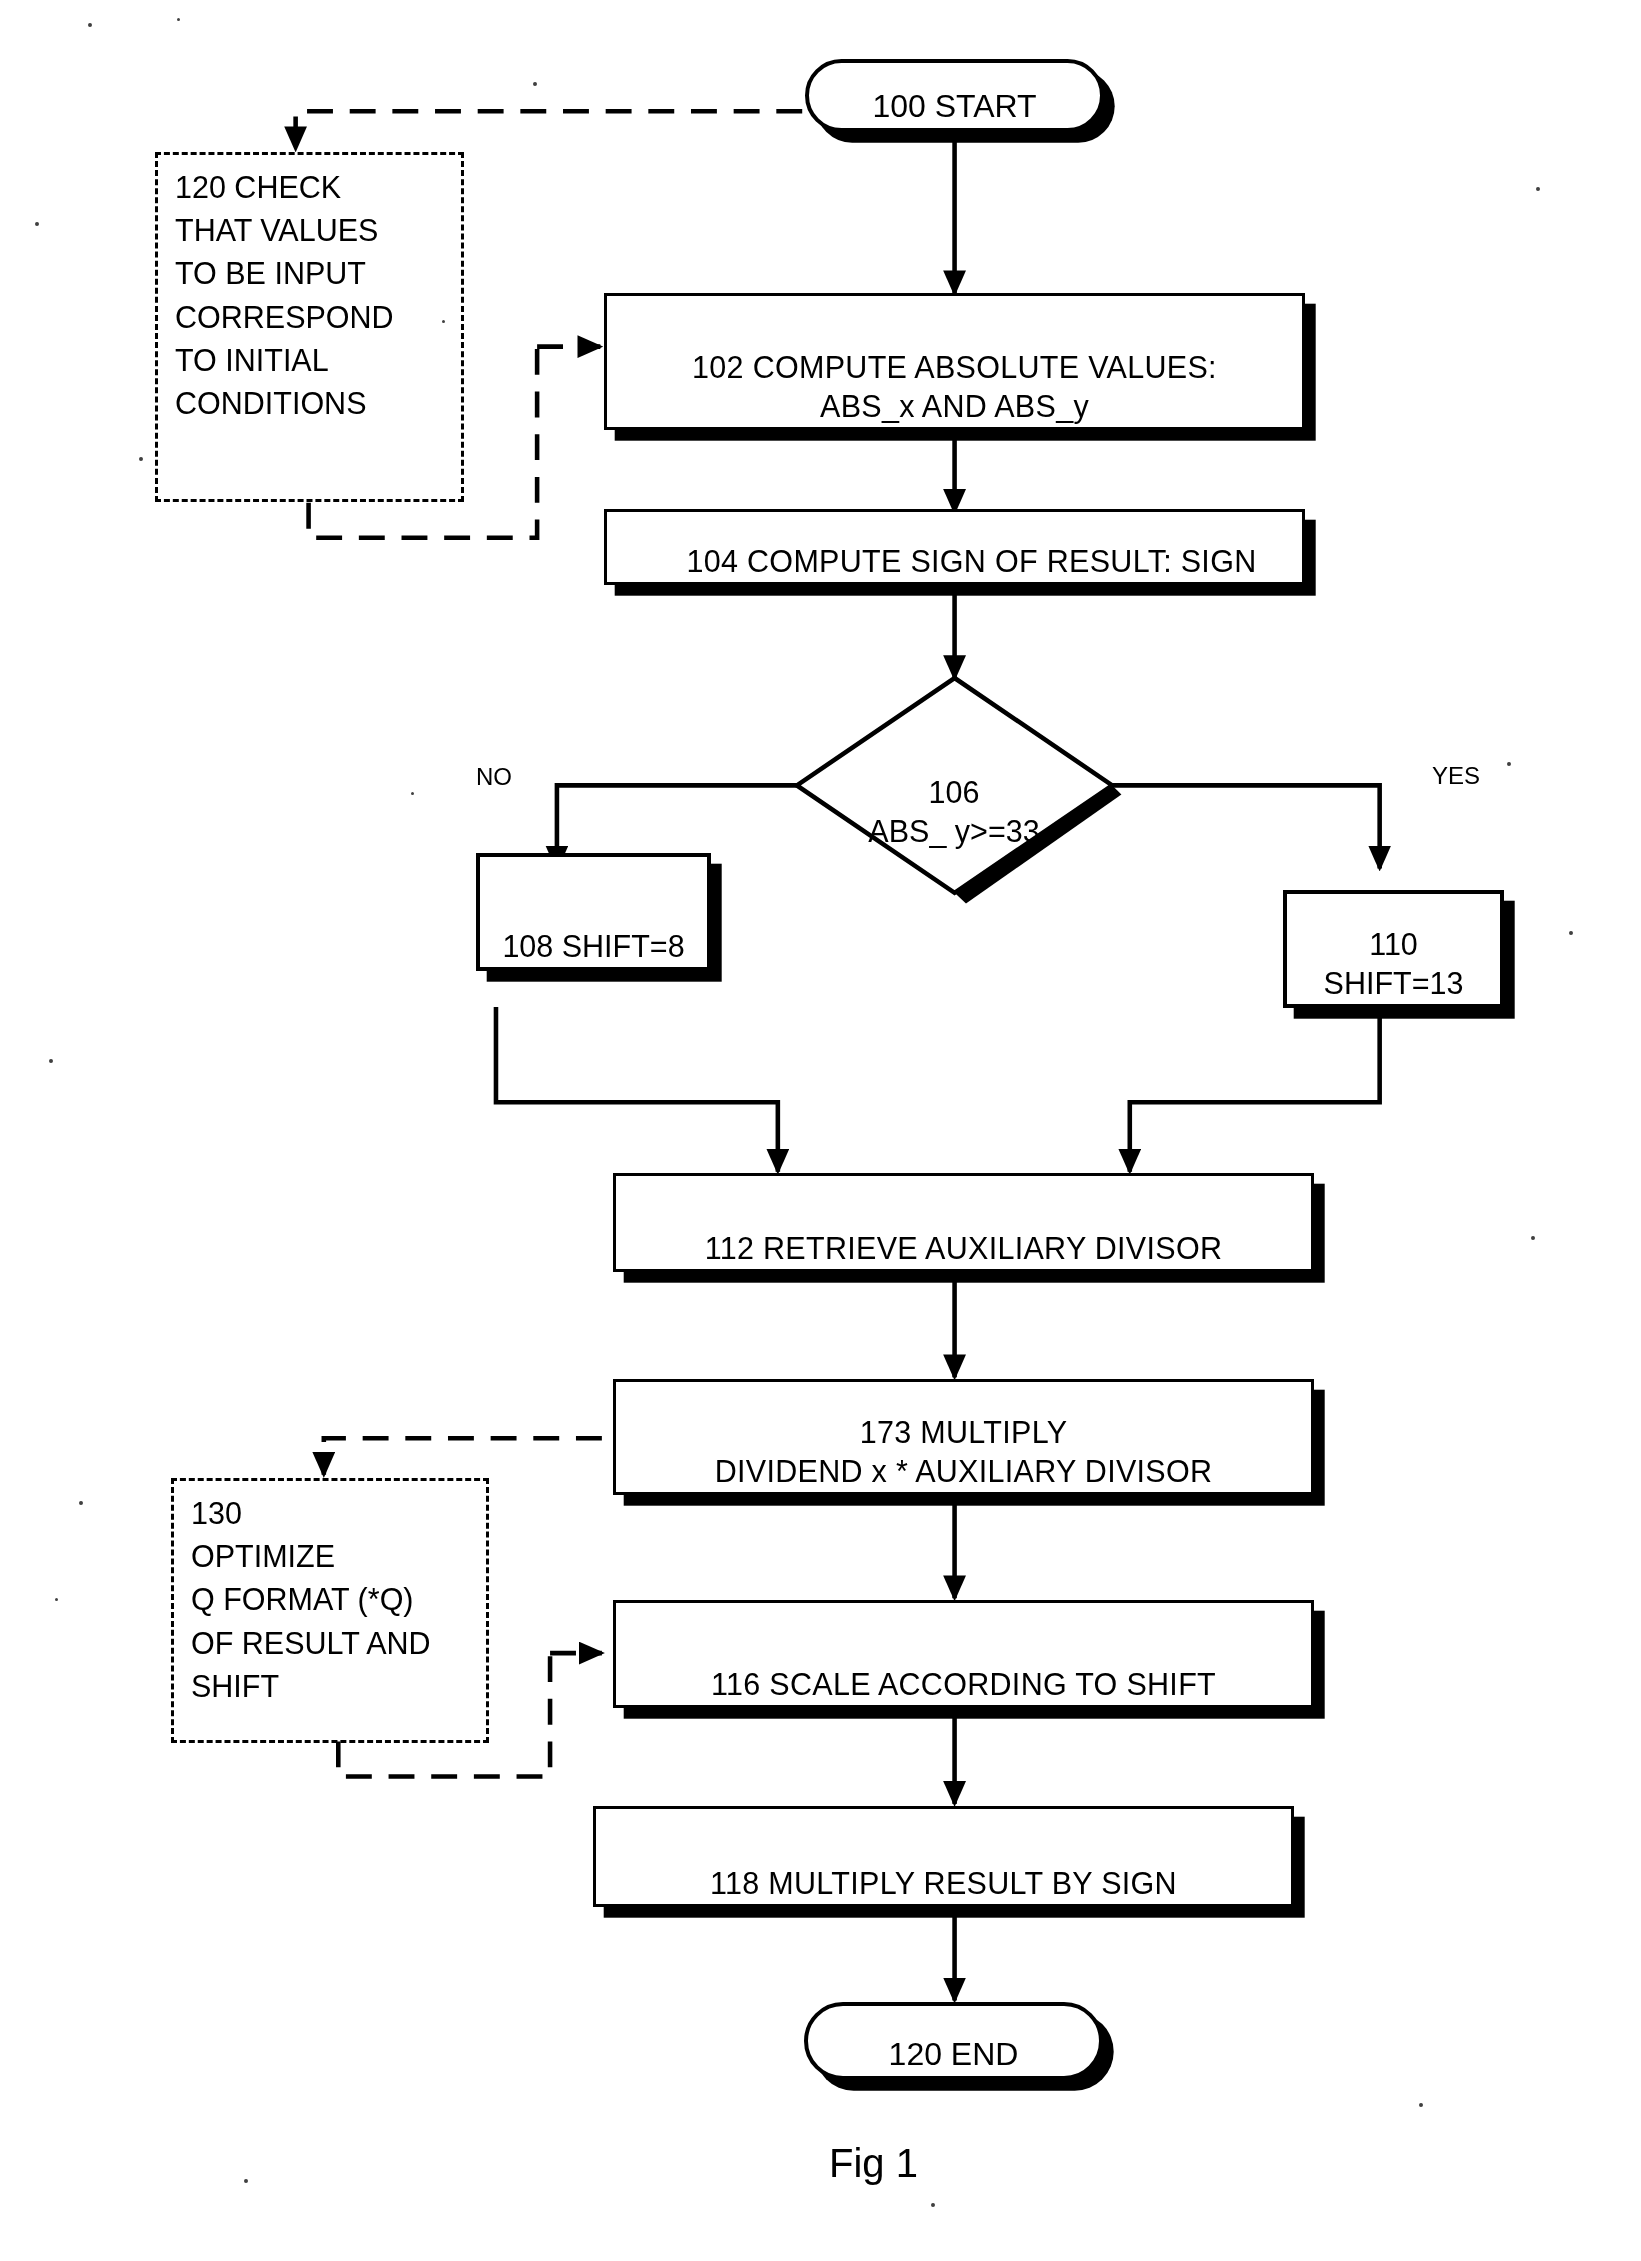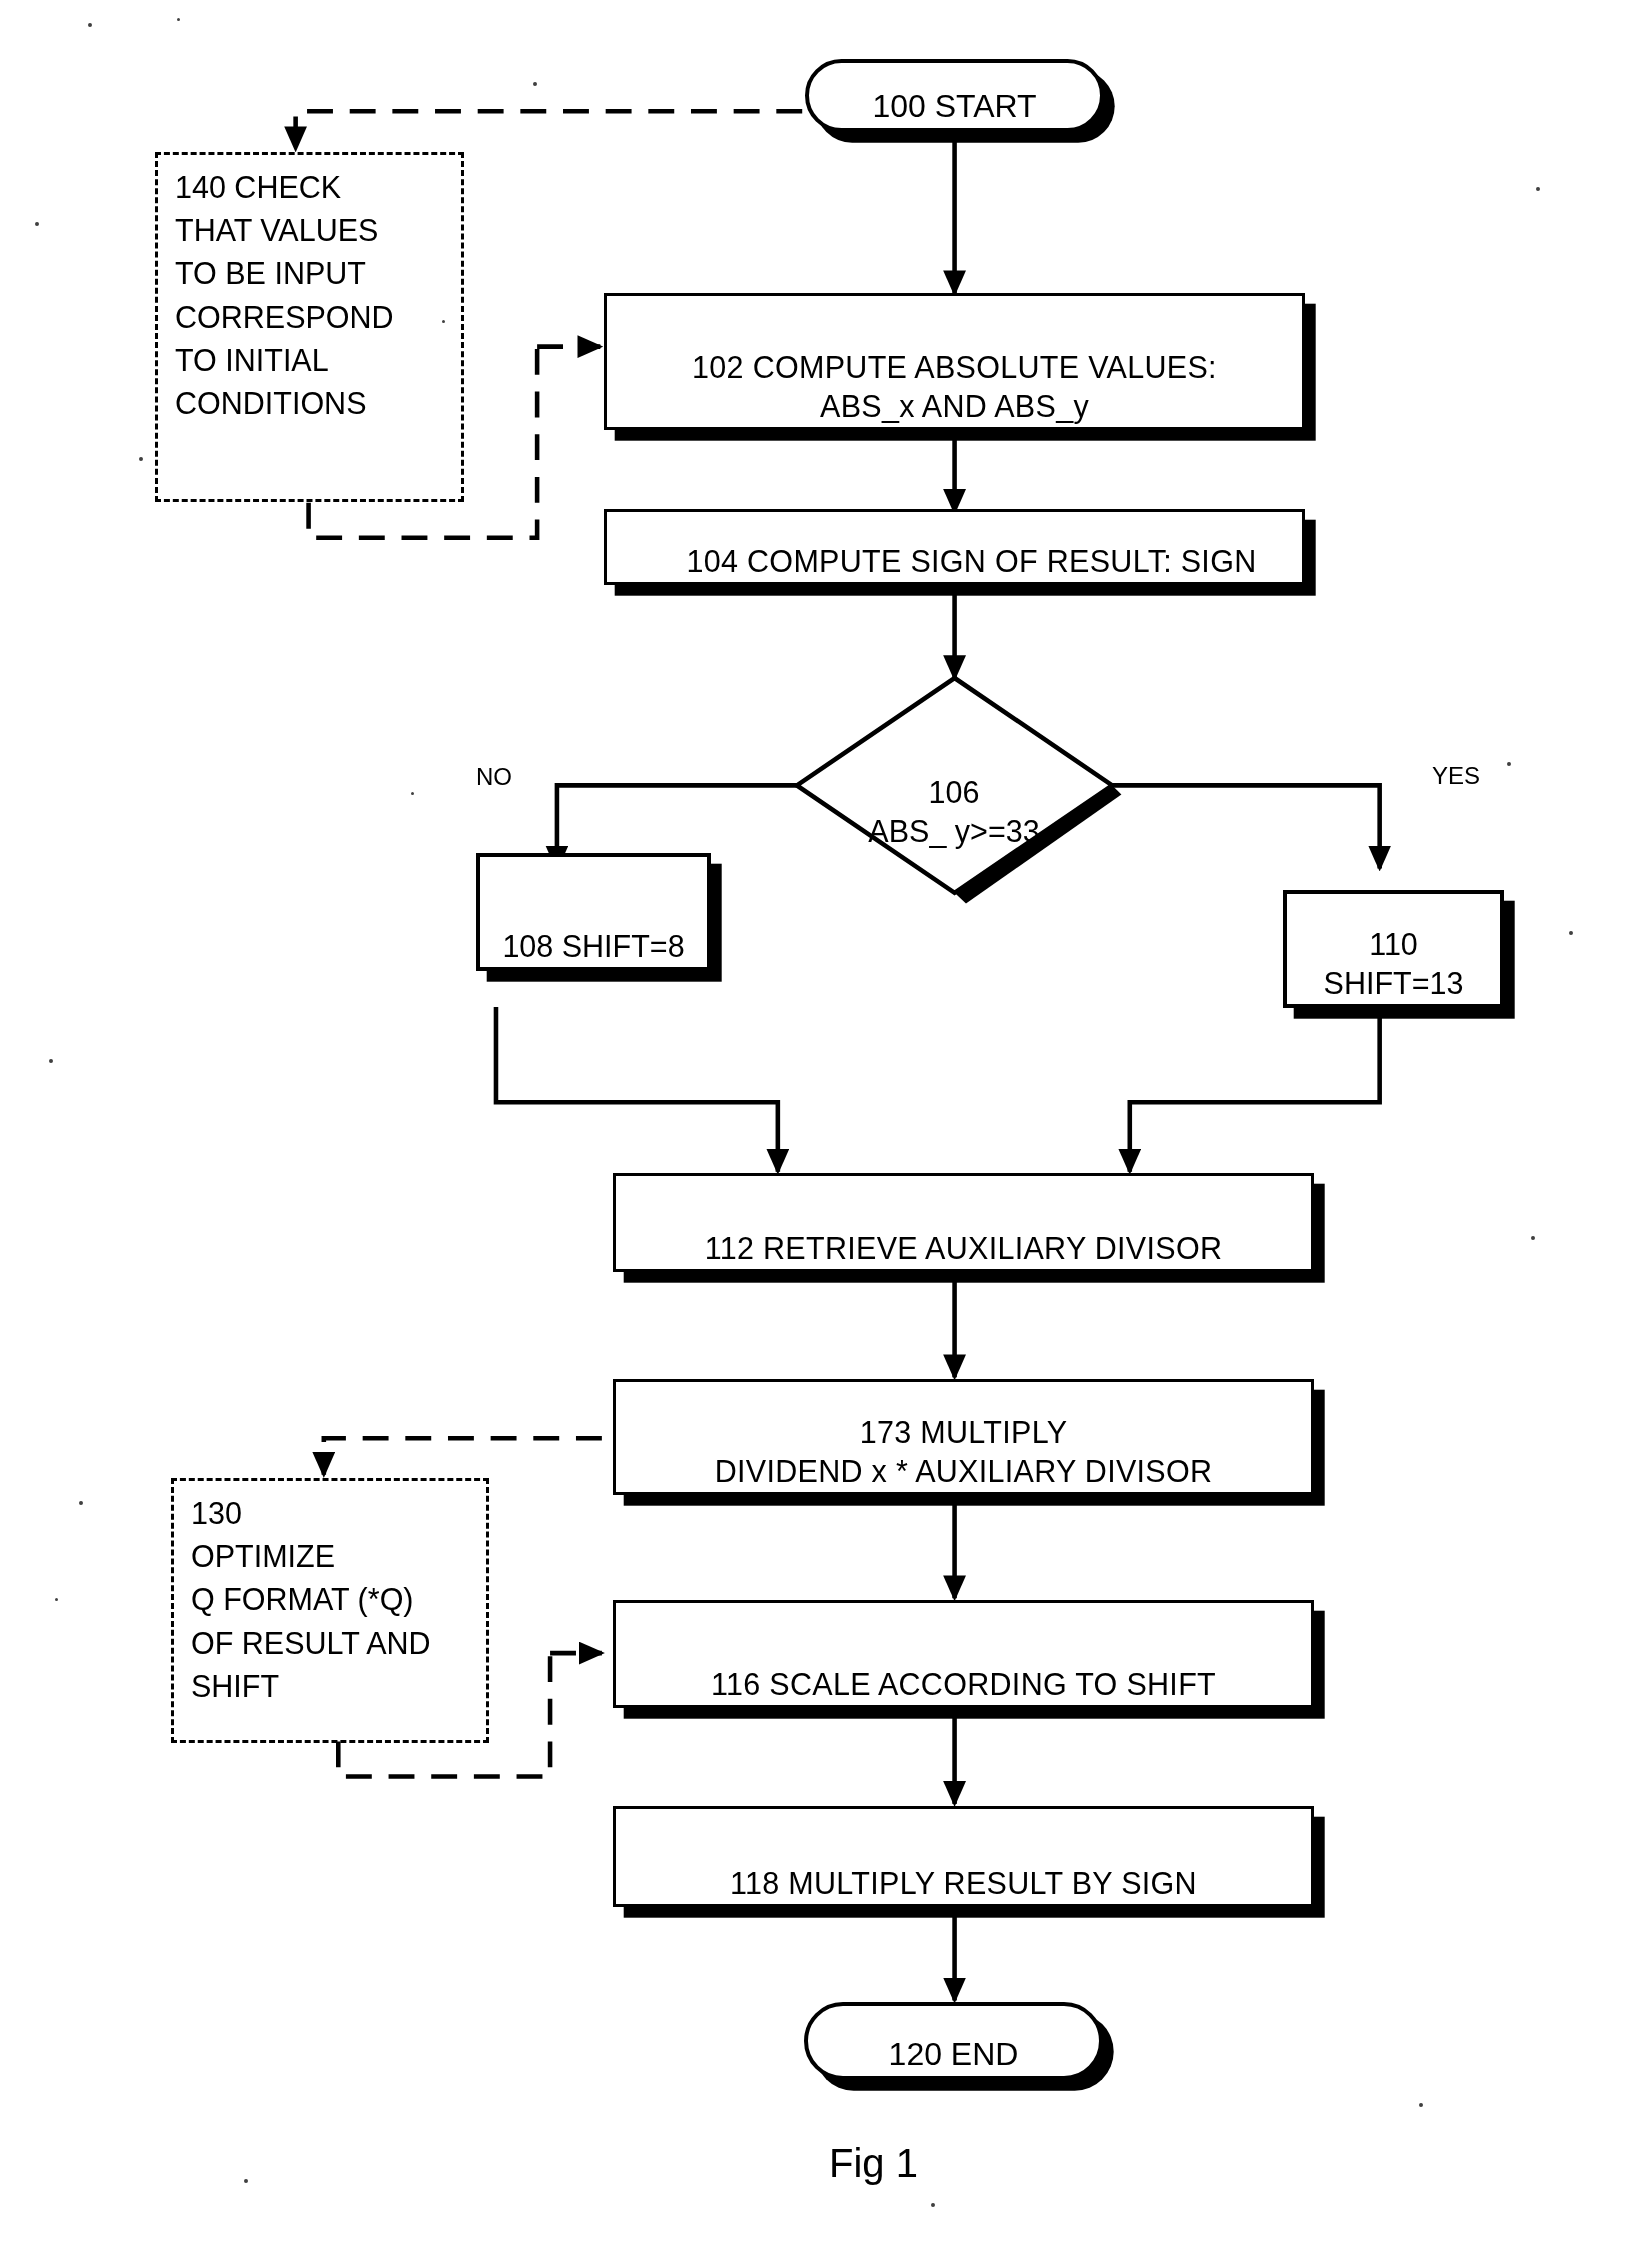--- a/index.html
+++ b/index.html
@@ -165,21 +165,21 @@
 
       <polygon points="1460,1031 1472,1043 1268,1186 1253,1172" fill="#000000"></polygon>
     </g>
   </svg>
 
   <div class="node term" style="left:805px; top:59px; width:299px; height:73px;">
     <span>100 START</span>
   </div>
 
   <div class="node dashed-box" style="left:155px; top:152px; width:309px; height:350px;">
-    <span>140  CHECK
+    <span>120  CHECK
 THAT VALUES
 TO BE INPUT
 CORRESPOND
 TO INITIAL
 CONDITIONS</span>
   </div>
 
   <div class="node proc" style="left:604px; top:293px; width:701px; height:137px;">
     <span>102 COMPUTE ABSOLUTE VALUES:
 ABS_x  AND  ABS_y</span>
@@ -225,21 +225,21 @@
 OPTIMIZE
 Q FORMAT (*Q)
 OF RESULT AND
 SHIFT</span>
   </div>
 
   <div class="node proc" style="left:613px; top:1600px; width:701px; height:108px;">
     <span>116 SCALE ACCORDING TO SHIFT</span>
   </div>
 
-  <div class="node proc" style="left:613px; top:1806px; width:701px; height:101px;">
+  <div class="node proc" style="left:593px; top:1806px; width:701px; height:101px;">
     <span>118 MULTIPLY RESULT BY SIGN</span>
   </div>
 
   <div class="node term" style="left:804px; top:2002px; width:299px; height:78px;">
     <span>120 END</span>
   </div>
 
   <div class="fig-caption" style="left:829px; top:2141px;">
     <span>Fig 1</span>
   </div>

